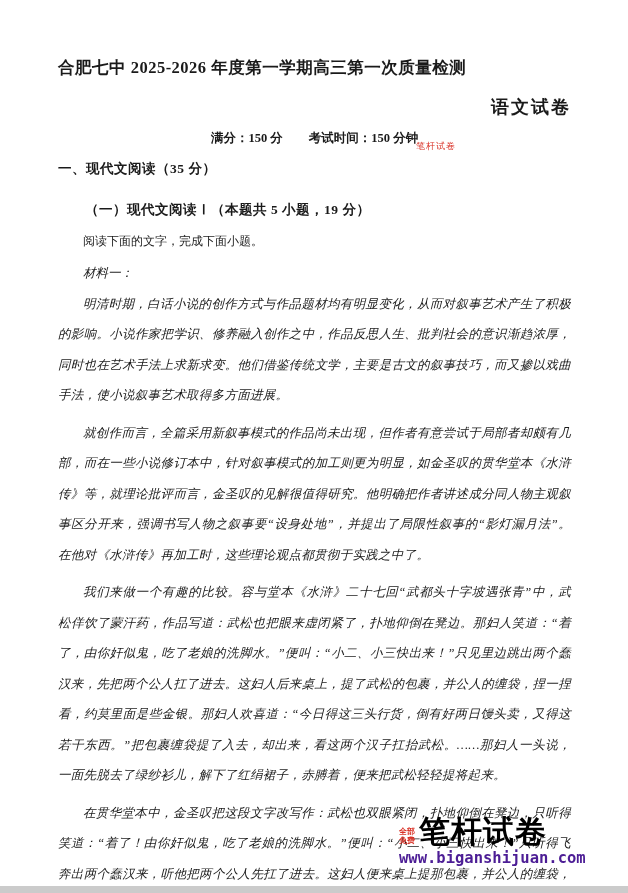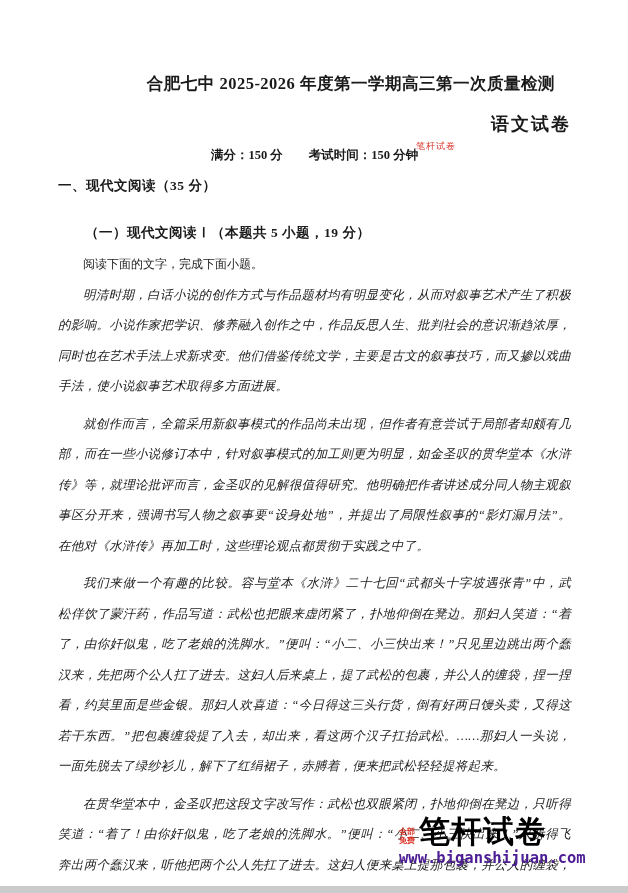--- a/index.html
+++ b/index.html
@@ -6,22 +6,22 @@
   .page{
     position:relative;
     width:628px;height:893px;
     background:#ffffff;
     overflow:hidden;
     font-family:"Liberation Serif", serif;
     color:#1a1a1a;
   }
   .content{padding:56px 57px 0 58px;}
   .doc-title{
-    margin:16px;
-    text-align:right;
+    margin:0;
+    text-align:left;
     font-size:16.5px;
     font-weight:bold;
     letter-spacing:0.5px;
     line-height:1.45;
   }
   .doc-subtitle{
     margin:15px 0 0 0;
     text-align:right;
     font-size:18px;
     font-weight:bold;
@@ -34,21 +34,21 @@
     font-weight:bold;
   }
   .doc-meta .gap{display:inline-block;width:26px;}
   .sec-heading{
     margin:13px 0 0 0;
     font-size:13.5px;
     font-weight:bold;
     letter-spacing:0.5px;
   }
   .subsec-heading{
-    margin:29px 0 0 0;
+    margin:23px 0 0 0;
     padding-left:27px;
     font-size:13.5px;
     font-weight:bold;
     letter-spacing:0.5px;
   }
   .instruction{
     margin:14px 0 0 0;
     padding-left:25px;
     font-size:12px;
   }
@@ -138,20 +138,21 @@
     <div class="doc-meta">
       <span>满分：150 分</span><span class="gap"></span><span>考试时间：150 分钟</span>
     </div>
 
     <div class="sec-heading">一、现代文阅读（35 分）</div>
 
     <div class="subsec-heading">（一）现代文阅读Ⅰ（本题共 5 小题，19 分）</div>
 
     <div class="instruction">阅读下面的文字，完成下面小题。</div>
 
+    <div class="material-label">材料一：</div>
 
     <p class="material-para">明清时期，白话小说的创作方式与作品题材均有明显变化，从而对叙事艺术产生了积极的影响。小说作家把学识、修养融入创作之中，作品反思人生、批判社会的意识渐趋浓厚，同时也在艺术手法上求新求变。他们借鉴传统文学，主要是古文的叙事技巧，而又掺以戏曲手法，使小说叙事艺术取得多方面进展。</p>
     <p class="material-para">就创作而言，全篇采用新叙事模式的作品尚未出现，但作者有意尝试于局部者却颇有几部，而在一些小说修订本中，针对叙事模式的加工则更为明显，如金圣叹的贯华堂本《水浒传》等，就理论批评而言，金圣叹的见解很值得研究。他明确把作者讲述成分同人物主观叙事区分开来，强调书写人物之叙事要“设身处地”，并提出了局限性叙事的“影灯漏月法”。在他对《水浒传》再加工时，这些理论观点都贯彻于实践之中了。</p>
     <p class="material-para">我们来做一个有趣的比较。容与堂本《水浒》二十七回“武都头十字坡遇张青”中，武松佯饮了蒙汗药，作品写道：武松也把眼来虚闭紧了，扑地仰倒在凳边。那妇人笑道：“着了，由你奸似鬼，吃了老娘的洗脚水。”便叫：“小二、小三快出来！”只见里边跳出两个蠢汉来，先把两个公人扛了进去。这妇人后来桌上，提了武松的包裹，并公人的缠袋，捏一捏看，约莫里面是些金银。那妇人欢喜道：“今日得这三头行货，倒有好两日馒头卖，又得这若干东西。”把包裹缠袋提了入去，却出来，看这两个汉子扛抬武松。……那妇人一头说，一面先脱去了绿纱衫儿，解下了红绢裙子，赤膊着，便来把武松轻轻提将起来。</p>
     <p class="material-para">在贯华堂本中，金圣叹把这段文字改写作：武松也双眼紧闭，扑地仰倒在凳边，只听得笑道：“着了！由你奸似鬼，吃了老娘的洗脚水。”便叫：“小二、小三快出来！”只听得飞奔出两个蠢汉来，听他把两个公人先扛了进去。这妇人便来桌上提那包裹，并公人的缠袋，想是捏一捏，约莫里面已是金银。只听得他大笑道：“今日得这三头行货；倒有好两日馒头卖，又有这若干东西。”听得把包裹缠袋提入去了。随听他出来，着这两个汉子扛抬武松。……听他一头说，一头想是脱那绿纱衫儿，解了红绢裙子，赤膊着，便来把武松轻轻提将起来。</p>
 
   </div>
 
   <span class="inline-watermark">笔杆试卷</span>
 

